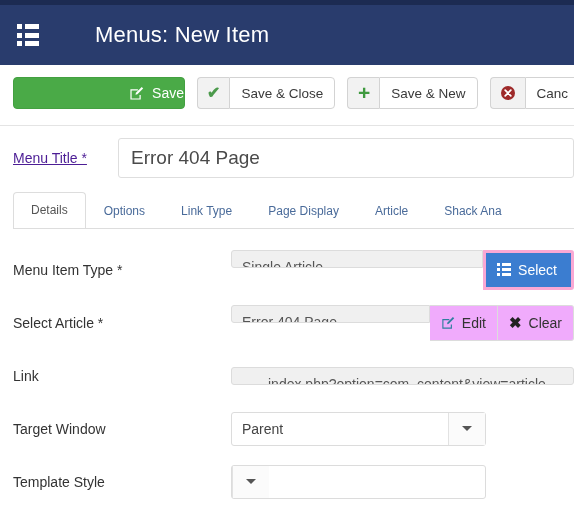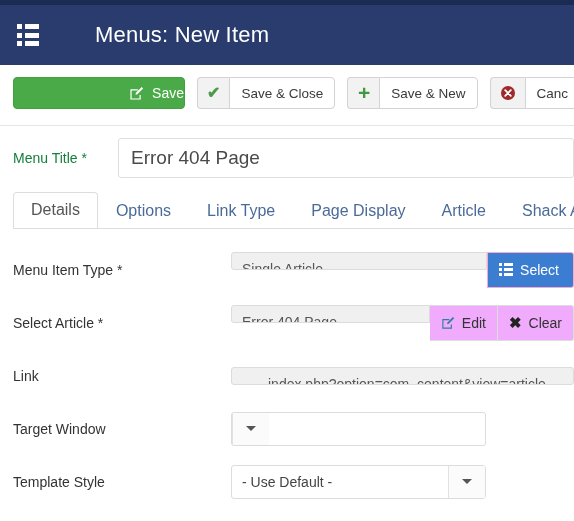--- a/index.html
+++ b/index.html
@@ -133,21 +133,22 @@
     display: flex;
     align-items: center;
     height: 58px;
     padding-top: 6px;
     box-sizing: border-box;
   }
   .title-label {
     width: 105px;
     flex: 0 0 auto;
     font-size: 14px;
-    color: #15803d;
+    color: #4c1d95;
+    text-decoration: underline;
   }
   .title-input {
     flex: 1 1 auto;
     height: 40px;
     box-sizing: border-box;
     border: 1px solid #dedede;
     border-radius: 3px;
     font-size: 19px;
     color: #4a4a4a;
     padding: 0 12px;
@@ -162,21 +163,21 @@
     display: flex;
     align-items: flex-end;
     border-bottom: 1px solid #dddddd;
     height: 36px;
     margin-top: 8px;
     margin-right: 0;
     white-space: nowrap;
     overflow: hidden;
   }
   .tab {
-    font-size: 16px;
+    font-size: 12px;
     color: #4a6b9a;
     padding: 8px 17px 9px 17px;
     box-sizing: border-box;
     cursor: pointer;
     border: 1px solid transparent;
     border-bottom: none;
     margin-bottom: -1px;
     line-height: 18px;
     flex: 0 0 auto;
   }
@@ -224,21 +225,21 @@
     overflow: hidden;
     white-space: nowrap;
   }
   .readonly-input.solo {
     border-radius: 3px;
     flex: 1 1 auto;
     padding-left: 36px;
   }
   .btn-select {
     background: #3b7dd0;
-    border: 1px solid #f9a8d4;
+    border: 3px solid #f9a8d4;
     border-radius: 0 3px 3px 0;
     color: #ffffff;
     font-size: 14px;
     height: 34px;
     display: flex;
     align-items: center;
     padding: 0 14px 0 11px;
     cursor: pointer;
     flex: 0 0 auto;
   }
@@ -444,30 +445,30 @@
     <div class="form-row">
       <span class="form-label">Link</span>
       <span class="field link-input">
         <span class="readonly-input solo">index.php?option=com_content&amp;view=article</span>
       </span>
     </div>
 
     <div class="form-row">
       <span class="form-label">Target Window</span>
       <span class="select-box">
+        <span class="select-value">Parent</span>
         <span class="select-caret">
           <span class="caret"></span>
         </span>
       </span>
     </div>
 
     <div class="form-row">
       <span class="form-label">Template Style</span>
       <span class="select-box">
-        <span class="select-value">- Use Default -</span>
         <span class="select-caret">
           <span class="caret"></span>
         </span>
       </span>
     </div>
 
   </div>
 </div>
 
 </body></html>

